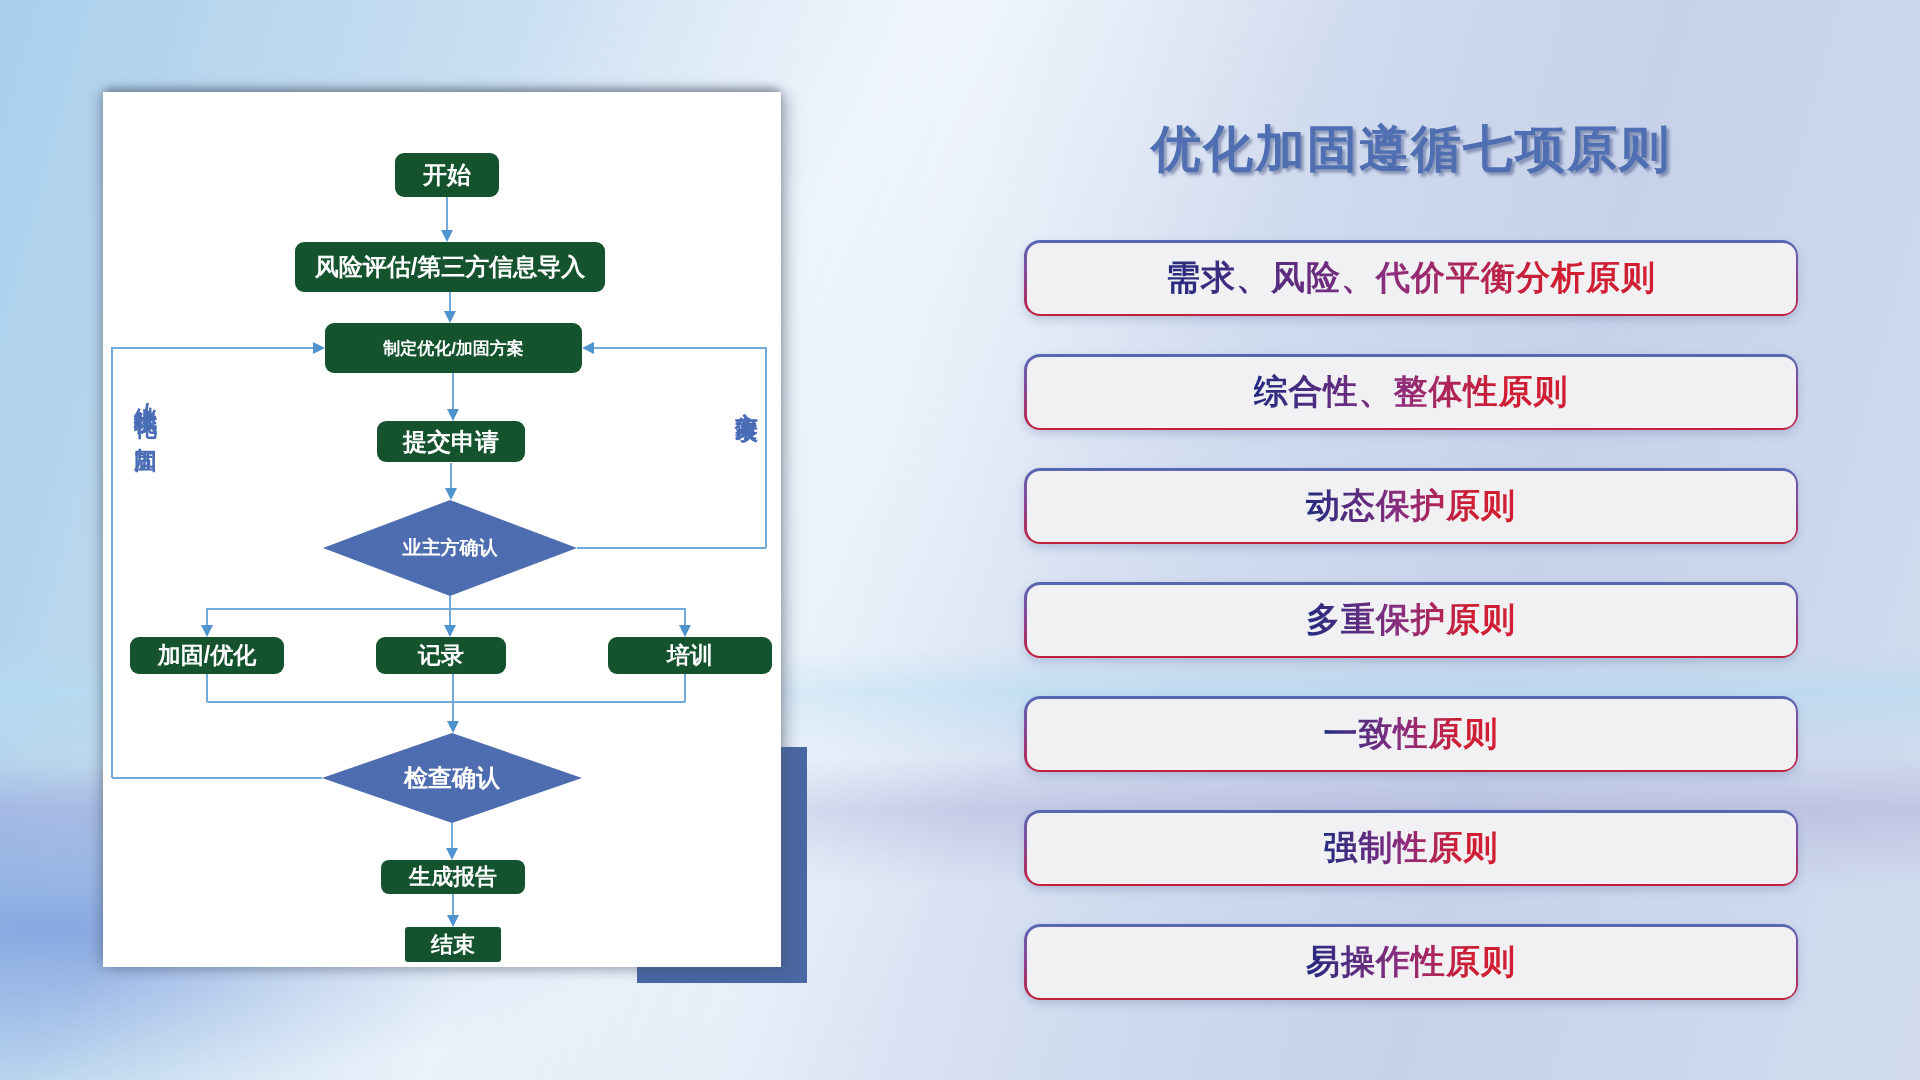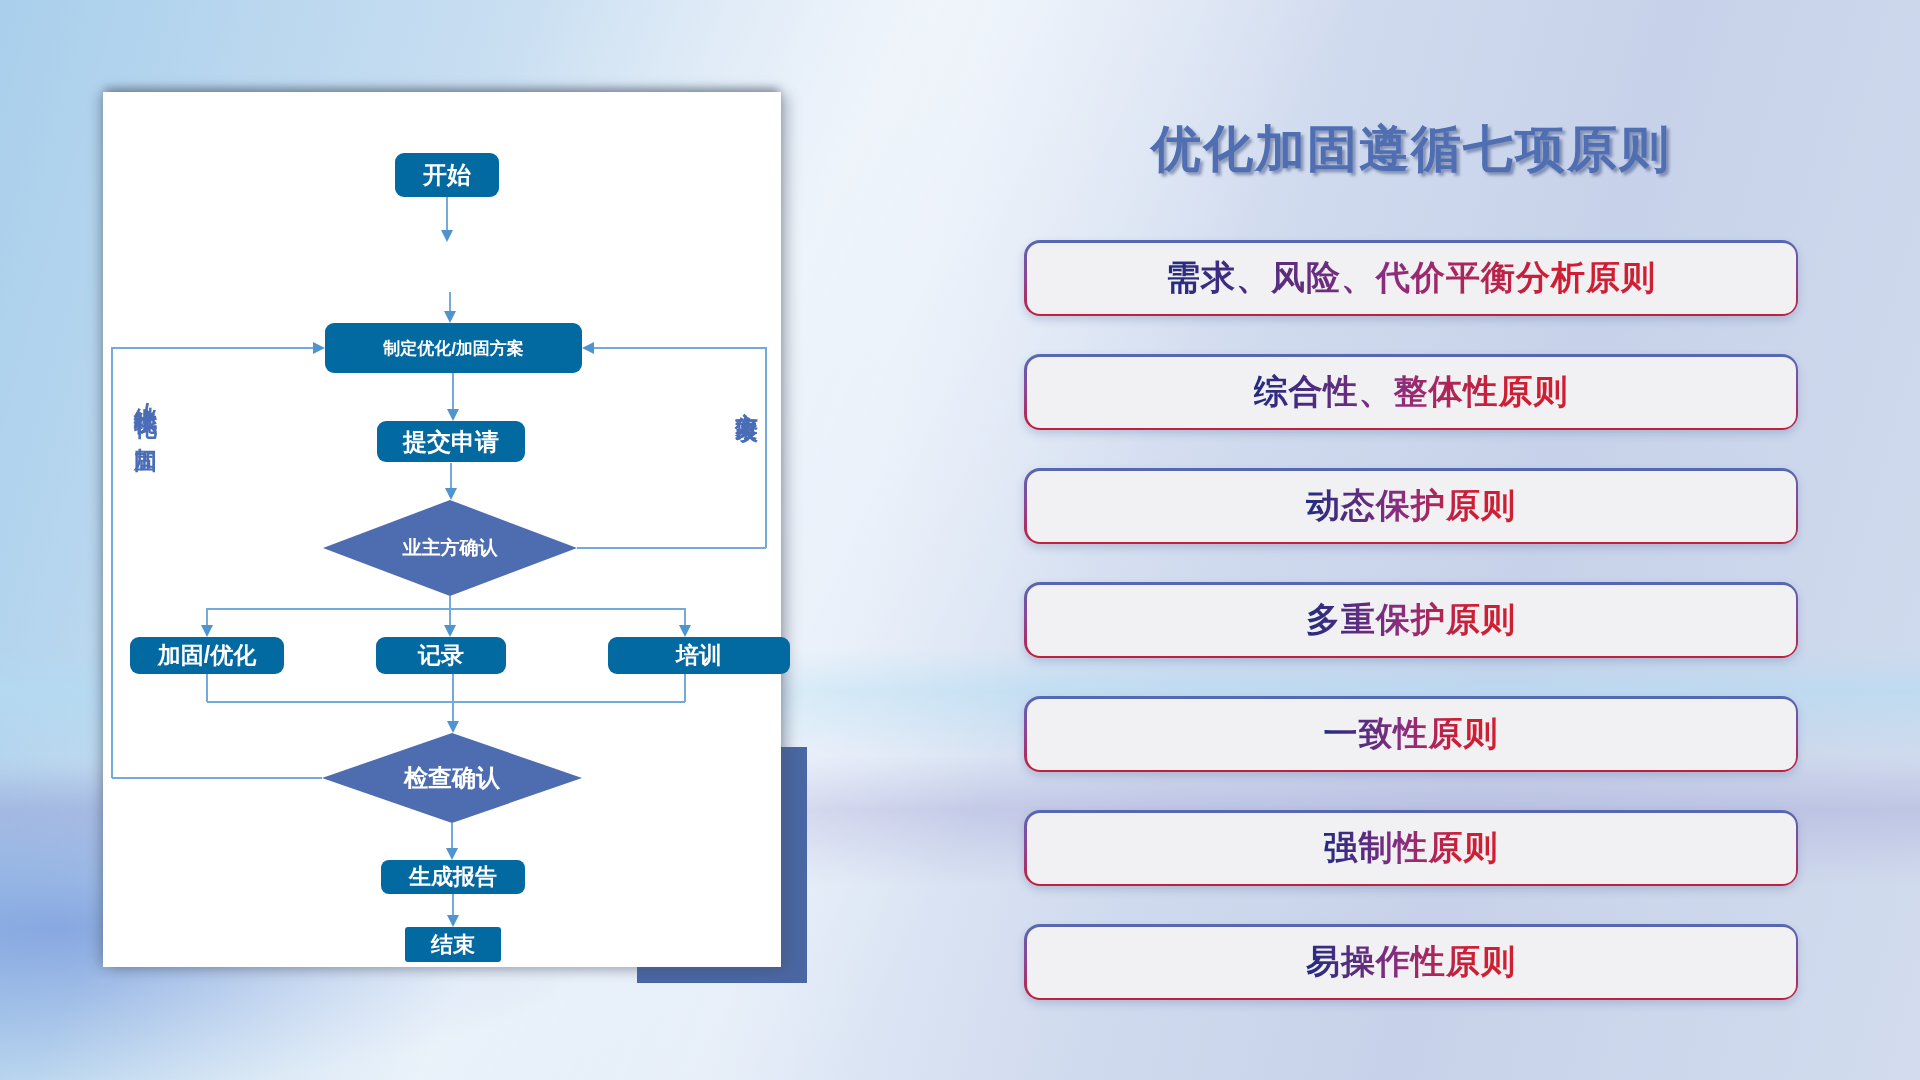--- a/index.html
+++ b/index.html
@@ -10,21 +10,21 @@
       radial-gradient(900px 260px at 3% 86%, rgba(100,135,215,.60), rgba(100,135,215,0) 62%),
       linear-gradient(180deg, rgba(0,0,0,0) 60%, rgba(178,220,242,.55) 64%, rgba(178,220,242,0) 70%),
       linear-gradient(180deg, rgba(0,0,0,0) 70%, rgba(162,162,212,.38) 75%, rgba(162,162,212,0) 82%),
       linear-gradient(105deg, #a9cfec 0%, #c2dbf0 18%, #d4e4f4 32%, #e3ecf8 45%, #d0daee 62%, #c7d2ea 76%, #d2dcee 100%);
   }
   
   .accent-rect{position:absolute;left:637px;top:747px;width:170px;height:236px;background:#4a67a4;}
   .card{position:absolute;left:103px;top:92px;width:678px;height:875px;background:#ffffff;
     box-shadow:0 -6px 9px -2px rgba(75,85,105,.55), 8px 3px 12px rgba(75,85,105,.30), -6px 2px 10px rgba(75,85,105,.22);}
   .node{position:absolute;display:flex;align-items:center;justify-content:center;
-    background:#0369a1;color:#fff;font-weight:bold;border-radius:9px;text-align:center;}
+    background:#14532d;color:#fff;font-weight:bold;border-radius:9px;text-align:center;}
   .diamond{position:absolute;display:flex;align-items:center;justify-content:center;
     background:#4e6db1;color:#fff;font-weight:bold;
     clip-path:polygon(50% 0,100% 50%,50% 100%,0 50%);text-align:center;}
   .vl{position:absolute;width:2px;background:#74a9dc;}
   .hl{position:absolute;height:2px;background:#74a9dc;}
   .ad{position:absolute;width:0;height:0;border-left:6.5px solid transparent;border-right:6.5px solid transparent;border-top:12px solid #4f93cf;}
   .ar{position:absolute;width:0;height:0;border-top:6.5px solid transparent;border-bottom:6.5px solid transparent;border-left:12px solid #4f93cf;}
   .al{position:absolute;width:0;height:0;border-top:6.5px solid transparent;border-bottom:6.5px solid transparent;border-right:12px solid #4f93cf;}
   .vlabel{position:absolute;writing-mode:vertical-rl;text-orientation:upright;
     color:#4a6db6;font-weight:bold;font-size:23px;letter-spacing:3px;line-height:1;}
@@ -87,26 +87,27 @@
     <div class="vl" style="left:8px;top:255px;height:431px;"></div>
     <div class="hl" style="left:9px;top:255px;width:201px;"></div>
     <div class="ar" style="left:210px;top:249.5px;"></div>
 
     <div class="hl" style="left:474px;top:455px;width:189px;"></div>
     <div class="vl" style="left:662px;top:255px;height:201px;"></div>
     <div class="hl" style="left:491px;top:255px;width:172px;"></div>
     <div class="al" style="left:479px;top:249.5px;"></div>
 
     <div class="node" style="left:292px;top:61px;width:104px;height:44px;font-size:24px;">开始</div>
+    <div class="node" style="left:192px;top:150px;width:310px;height:50px;font-size:24px;">风险评估/第三方信息导入</div>
     <div class="node" style="left:222px;top:231px;width:257px;height:50px;font-size:17px;">制定优化/加固方案</div>
     <div class="node" style="left:274px;top:329px;width:148px;height:41px;font-size:24px;">提交申请</div>
     <div class="diamond" style="left:220px;top:408px;width:254px;height:96px;font-size:19px;">业主方确认</div>
     <div class="node" style="left:27px;top:545px;width:154px;height:37px;font-size:23px;">加固/优化</div>
     <div class="node" style="left:273px;top:545px;width:130px;height:37px;font-size:23px;">记录</div>
-    <div class="node" style="left:505px;top:545px;width:182px;height:37px;font-size:23px;">培训</div>
+    <div class="node" style="left:505px;top:545px;width:164px;height:37px;font-size:23px;">培训</div>
     <div class="diamond" style="left:219px;top:641px;width:260px;height:90px;font-size:24px;">检查确认</div>
     <div class="node" style="left:278px;top:768px;width:144px;height:34px;font-size:22px;border-radius:8px;">生成报告</div>
     <div class="node" style="left:302px;top:835px;width:96px;height:35px;font-size:22px;border-radius:3px;">结束</div>
 
     <div class="vlabel" style="left:31px;top:296px;">继续优化/加固</div>
     <div class="vlabel" style="left:632px;top:301px;">方案修改</div>
   </div>
 
   <div class="panel-title">优化加固遵循七项原则</div>
 

